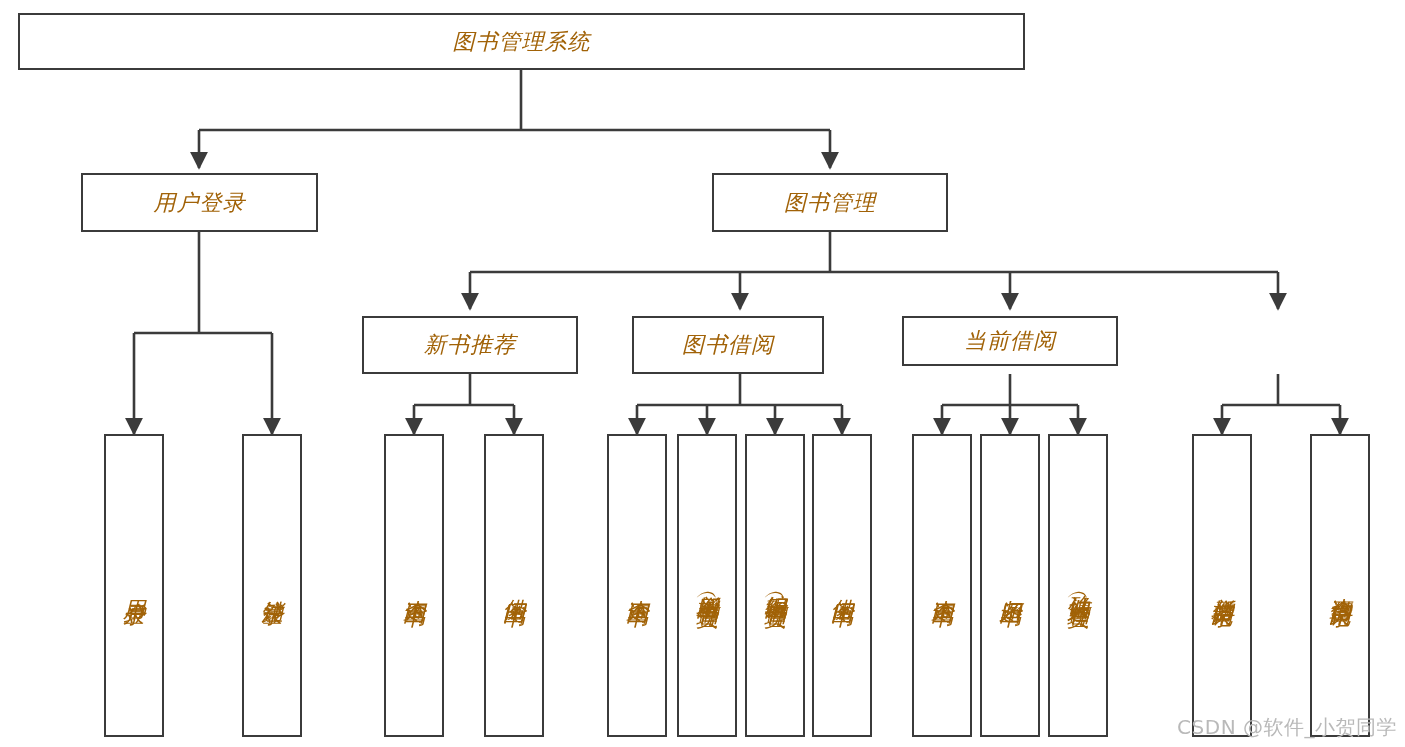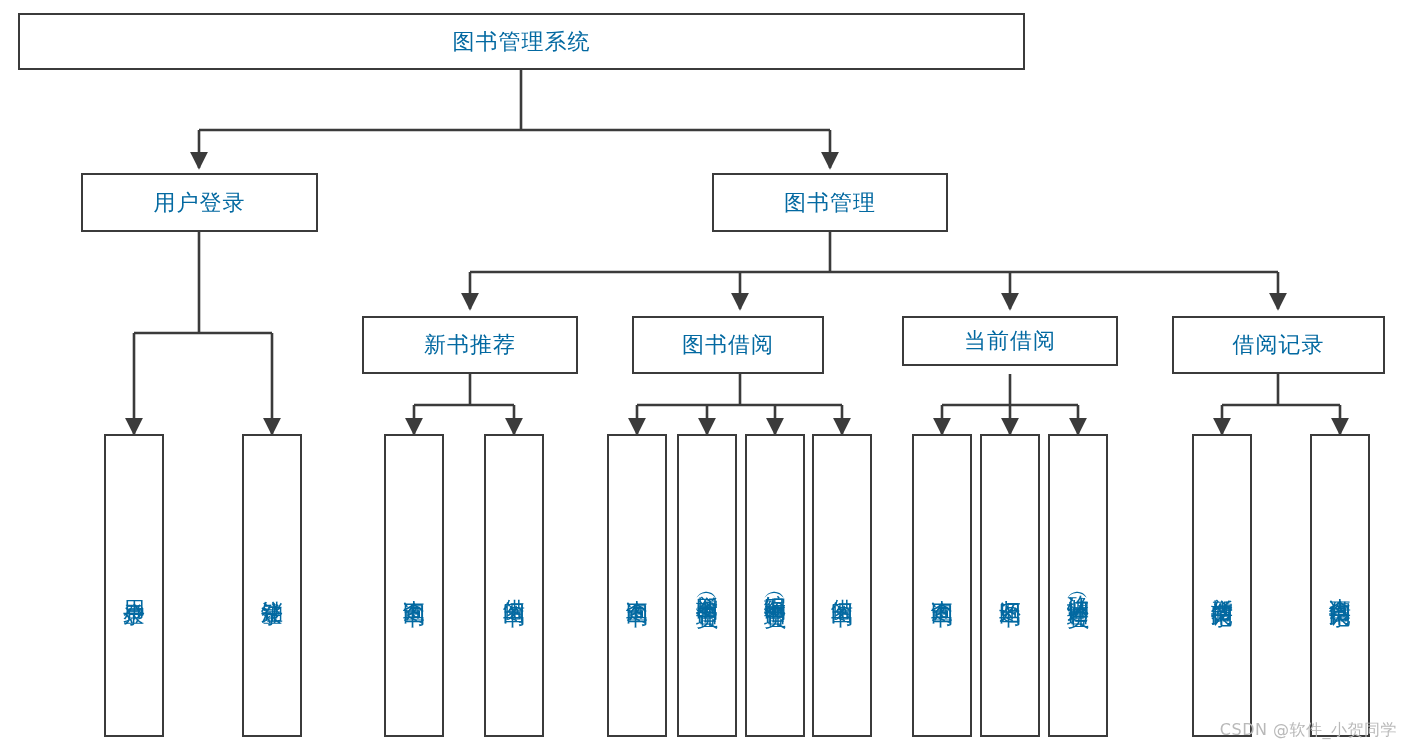--- a/index.html
+++ b/index.html
@@ -18,22 +18,23 @@
     overflow: hidden;
   }
   .node {
     position: absolute;
     box-sizing: border-box;
     border: 2.5px solid #3b3b3b;
     background: #ffffff;
     display: flex;
     align-items: center;
     justify-content: center;
-    color: #0369a1;
+    color: #a16207;
     line-height: 1.18;
+    font-style: italic;
   }
   .node.horiz {
     font-size: 22px;
     letter-spacing: 1px;
   }
   .node.vert {
     writing-mode: vertical-rl;
     text-orientation: upright;
     font-size: 22px;
     letter-spacing: 2px;
@@ -55,21 +56,21 @@
     left: 0;
     top: 0;
     width: 1405px;
     height: 747px;
     pointer-events: none;
   }
   .watermark {
     position: absolute;
     right: 8px;
     bottom: 6px;
-    font-size: 16px;
+    font-size: 20px;
     color: #b9b9b9;
     letter-spacing: 0.5px;
     white-space: nowrap;
   }
 </style>
 </head>
 <body>
 
 <div id="canvas">
 
@@ -139,23 +140,20 @@
 
   <div class="node horiz" style="left:362px; top:316px; width:216px; height:58px;">
     <span class="label">新书推荐</span>
   </div>
   <div class="node horiz" style="left:632px; top:316px; width:192px; height:58px;">
     <span class="label">图书借阅</span>
   </div>
   <div class="node horiz" style="left:902px; top:316px; width:216px; height:50px;">
     <span class="label">当前借阅</span>
   </div>
-  <div class="node horiz" style="left:1172px; top:316px; width:213px; height:58px;">
-    <span class="label">借阅记录</span>
-  </div>
 
   <div class="node vert" style="left:104px; top:434px; width:60px; height:303px;">
     <span class="label">用户登录</span>
   </div>
   <div class="node vert" style="left:242px; top:434px; width:60px; height:303px;">
     <span class="label">注销登录</span>
   </div>
 
   <div class="node vert" style="left:384px; top:434px; width:60px; height:303px;">
     <span class="label">查询图书</span>

